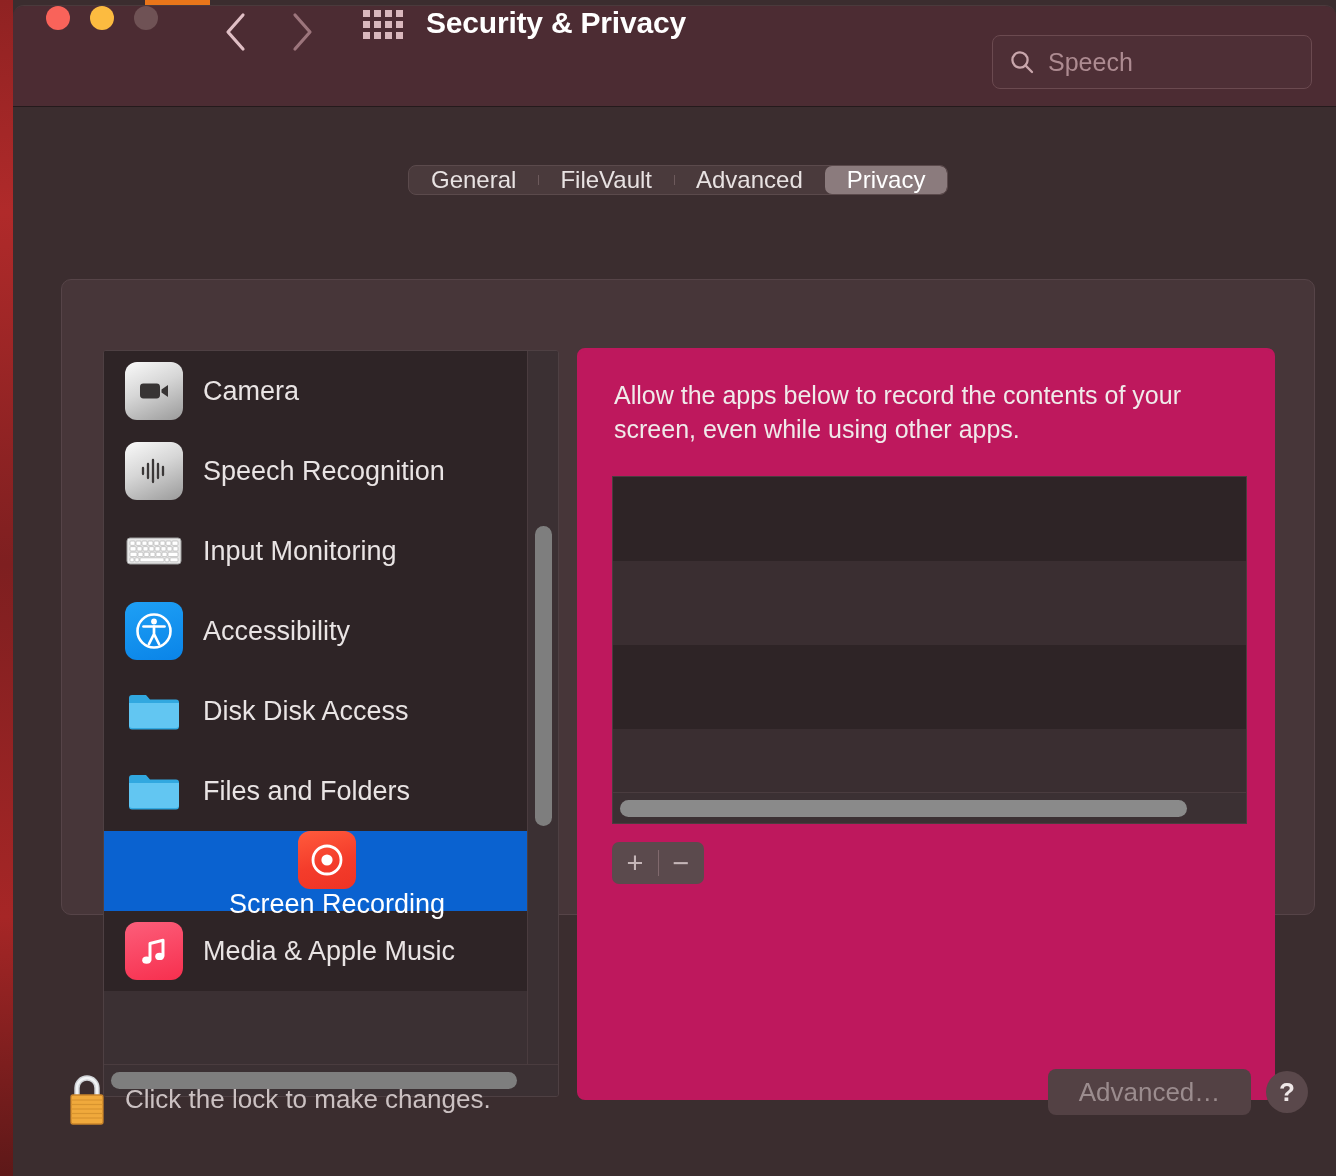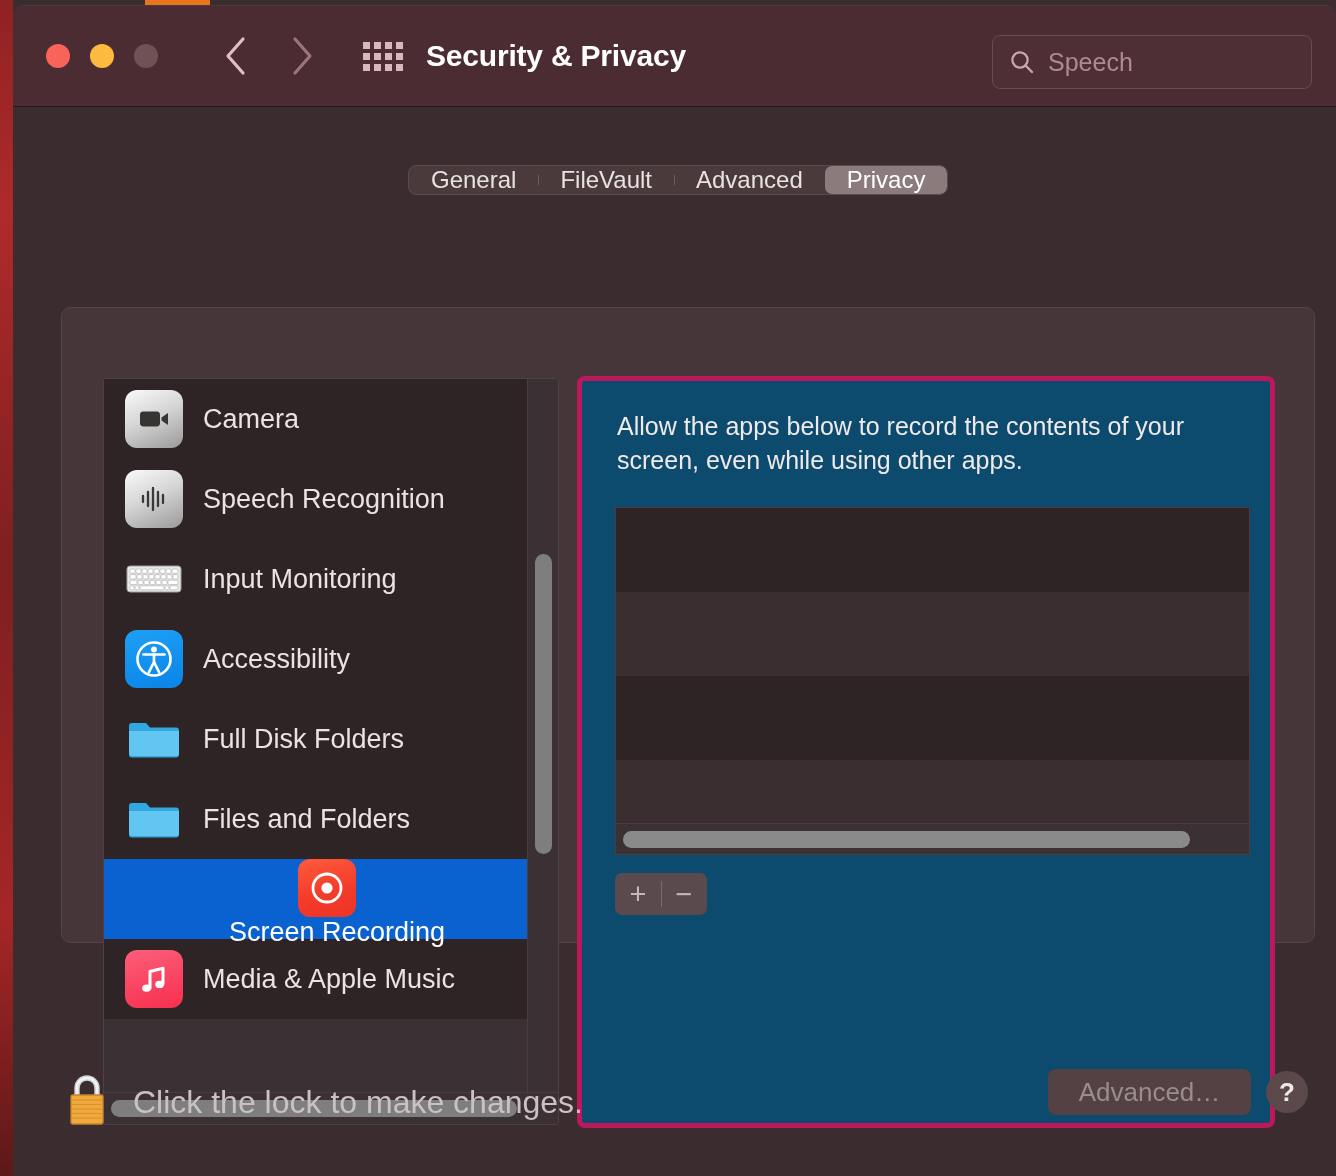--- a/index.html
+++ b/index.html
@@ -42,21 +42,21 @@
     border-top: 1px solid #4a3a3c;
   }
 
   
   #titlebar {
     position: relative;
     height: 101px;
     background: #4c2c33;
     border-bottom: 1px solid #241a1c;
     display: flex;
-    align-items: center;
+    align-items: flex-start;
   }
   .traffic {
     display: flex; gap: 20px;
     margin-left: 33px;
   }
   .tl { width: 24px; height: 24px; border-radius: 50%; }
   .tl.close { background: #f9635a; }
   .tl.min { background: #fcbb40; }
   .tl.max { background: #6f5255; }
 
@@ -143,21 +143,20 @@
   .tab.active::before { display: none; }
 
   
   #panel {
     position: absolute;
     left: 48px; top: 172px;
     width: 1254px; height: 636px;
     background: #473639;
     border: 1px solid #564448;
     border-radius: 10px;
-    margin-top: 28px;
   }
 
   
   #sidebar-wrap {
     position: absolute;
     left: 41px; top: 70px;
     width: 456px; height: 747px;
     background: #3b3033;
     border: 1px solid #4e4043;
     border-radius: 3px;
@@ -225,22 +224,22 @@
     width: 406px; height: 17px;
     background: #7e7e7e;
     border-radius: 9px;
   }
 
   
   #detail {
     position: absolute;
     left: 515px; top: 68px;
     width: 698px; height: 752px;
-    background: #0c4a6e;
-    border: 5px solid #be185d;
+    background: #be185d;
+    border: 2px solid #be185d;
     border-radius: 8px;
   }
   #detail-desc {
     position: absolute;
     left: 35px; top: 28px;
     width: 634px;
     font-size: 25px;
     line-height: 34px;
     color: #f0eaea;
   }
@@ -298,22 +297,22 @@
     left: 0; bottom: 0;
     width: 1323px; height: 125px;
   }
   #lock-btn {
     position: absolute;
     left: 48px; top: 18px;
     width: 52px; height: 62px;
   }
   #lock-text {
     position: absolute;
-    left: 120px; top: 33px;
-    font-size: 32px;
+    left: 112px; top: 33px;
+    font-size: 26px;
     color: #cbc1c2;
   }
   #advanced-btn {
     position: absolute;
     right: 85px; top: 18px;
     width: 203px; height: 46px;
     background: #534144;
     border-radius: 8px;
     display: flex; align-items: center; justify-content: center;
     font-size: 26px;
@@ -484,21 +483,21 @@
               <span class="slabel">Accessibility</span>
             </div>
 
             <div class="srow">
               <span class="sicon-box ic-folder">
                 <svg width="56" height="46" viewBox="0 0 56 46">
                   <path d="M3 10 a3 3 0 0 1 3-3 h14 l4 4.5 h26 a3 3 0 0 1 3 3 v24 a3 3 0 0 1 -3 3 h-44 a3 3 0 0 1 -3 -3 z" fill="#31a8e0"></path>
                   <path d="M3 15 h50 v22 a3 3 0 0 1 -3 3 h-44 a3 3 0 0 1 -3 -3 z" fill="#62c6f2"></path>
                 </svg>
               </span>
-              <span class="slabel">Full Disk Folders</span>
+              <span class="slabel">Disk Disk Access</span>
             </div>
 
             <div class="srow">
               <span class="sicon-box ic-folder">
                 <svg width="56" height="46" viewBox="0 0 56 46">
                   <path d="M3 10 a3 3 0 0 1 3-3 h14 l4 4.5 h26 a3 3 0 0 1 3 3 v24 a3 3 0 0 1 -3 3 h-44 a3 3 0 0 1 -3 -3 z" fill="#31a8e0"></path>
                   <path d="M3 15 h50 v22 a3 3 0 0 1 -3 3 h-44 a3 3 0 0 1 -3 -3 z" fill="#62c6f2"></path>
                 </svg>
               </span>
               <span class="slabel">Files and Folders</span>

